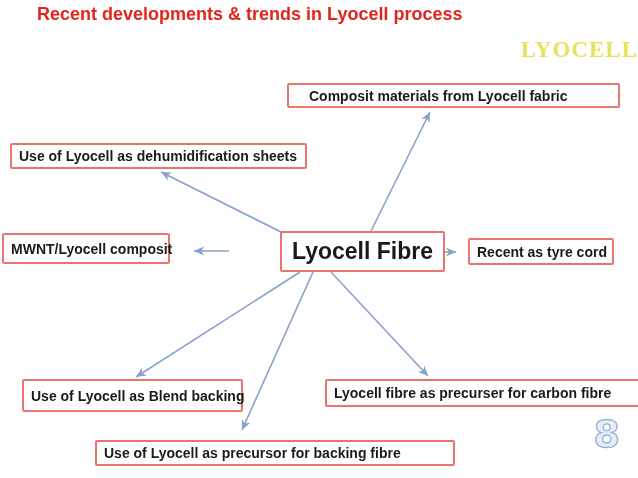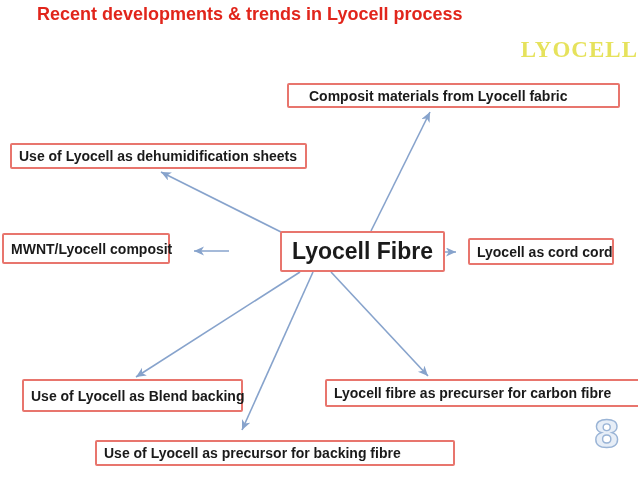--- a/index.html
+++ b/index.html
@@ -94,21 +94,21 @@
 
   <div class="node" style="left:2px;top:233px;width:168px;height:31px;">
     <span>MWNT/Lyocell composit</span>
   </div>
 
   <div class="node center" style="left:232px;top:231px;width:165px;height:41px;margin-left:48px;">
     <span>Lyocell Fibre</span>
   </div>
 
   <div class="node" style="left:468px;top:238px;width:146px;height:27px;">
-    <span>Lyocell as cord cord</span>
+    <span>Recent as tyre cord</span>
   </div>
 
   <div class="node" style="left:22px;top:379px;width:221px;height:33px;">
     <span>Use of Lyocell as Blend backing</span>
   </div>
 
   <div class="node" style="left:303px;top:379px;width:320px;height:28px;margin-left:22px;">
     <span>Lyocell fibre as precurser for carbon fibre</span>
   </div>
 

